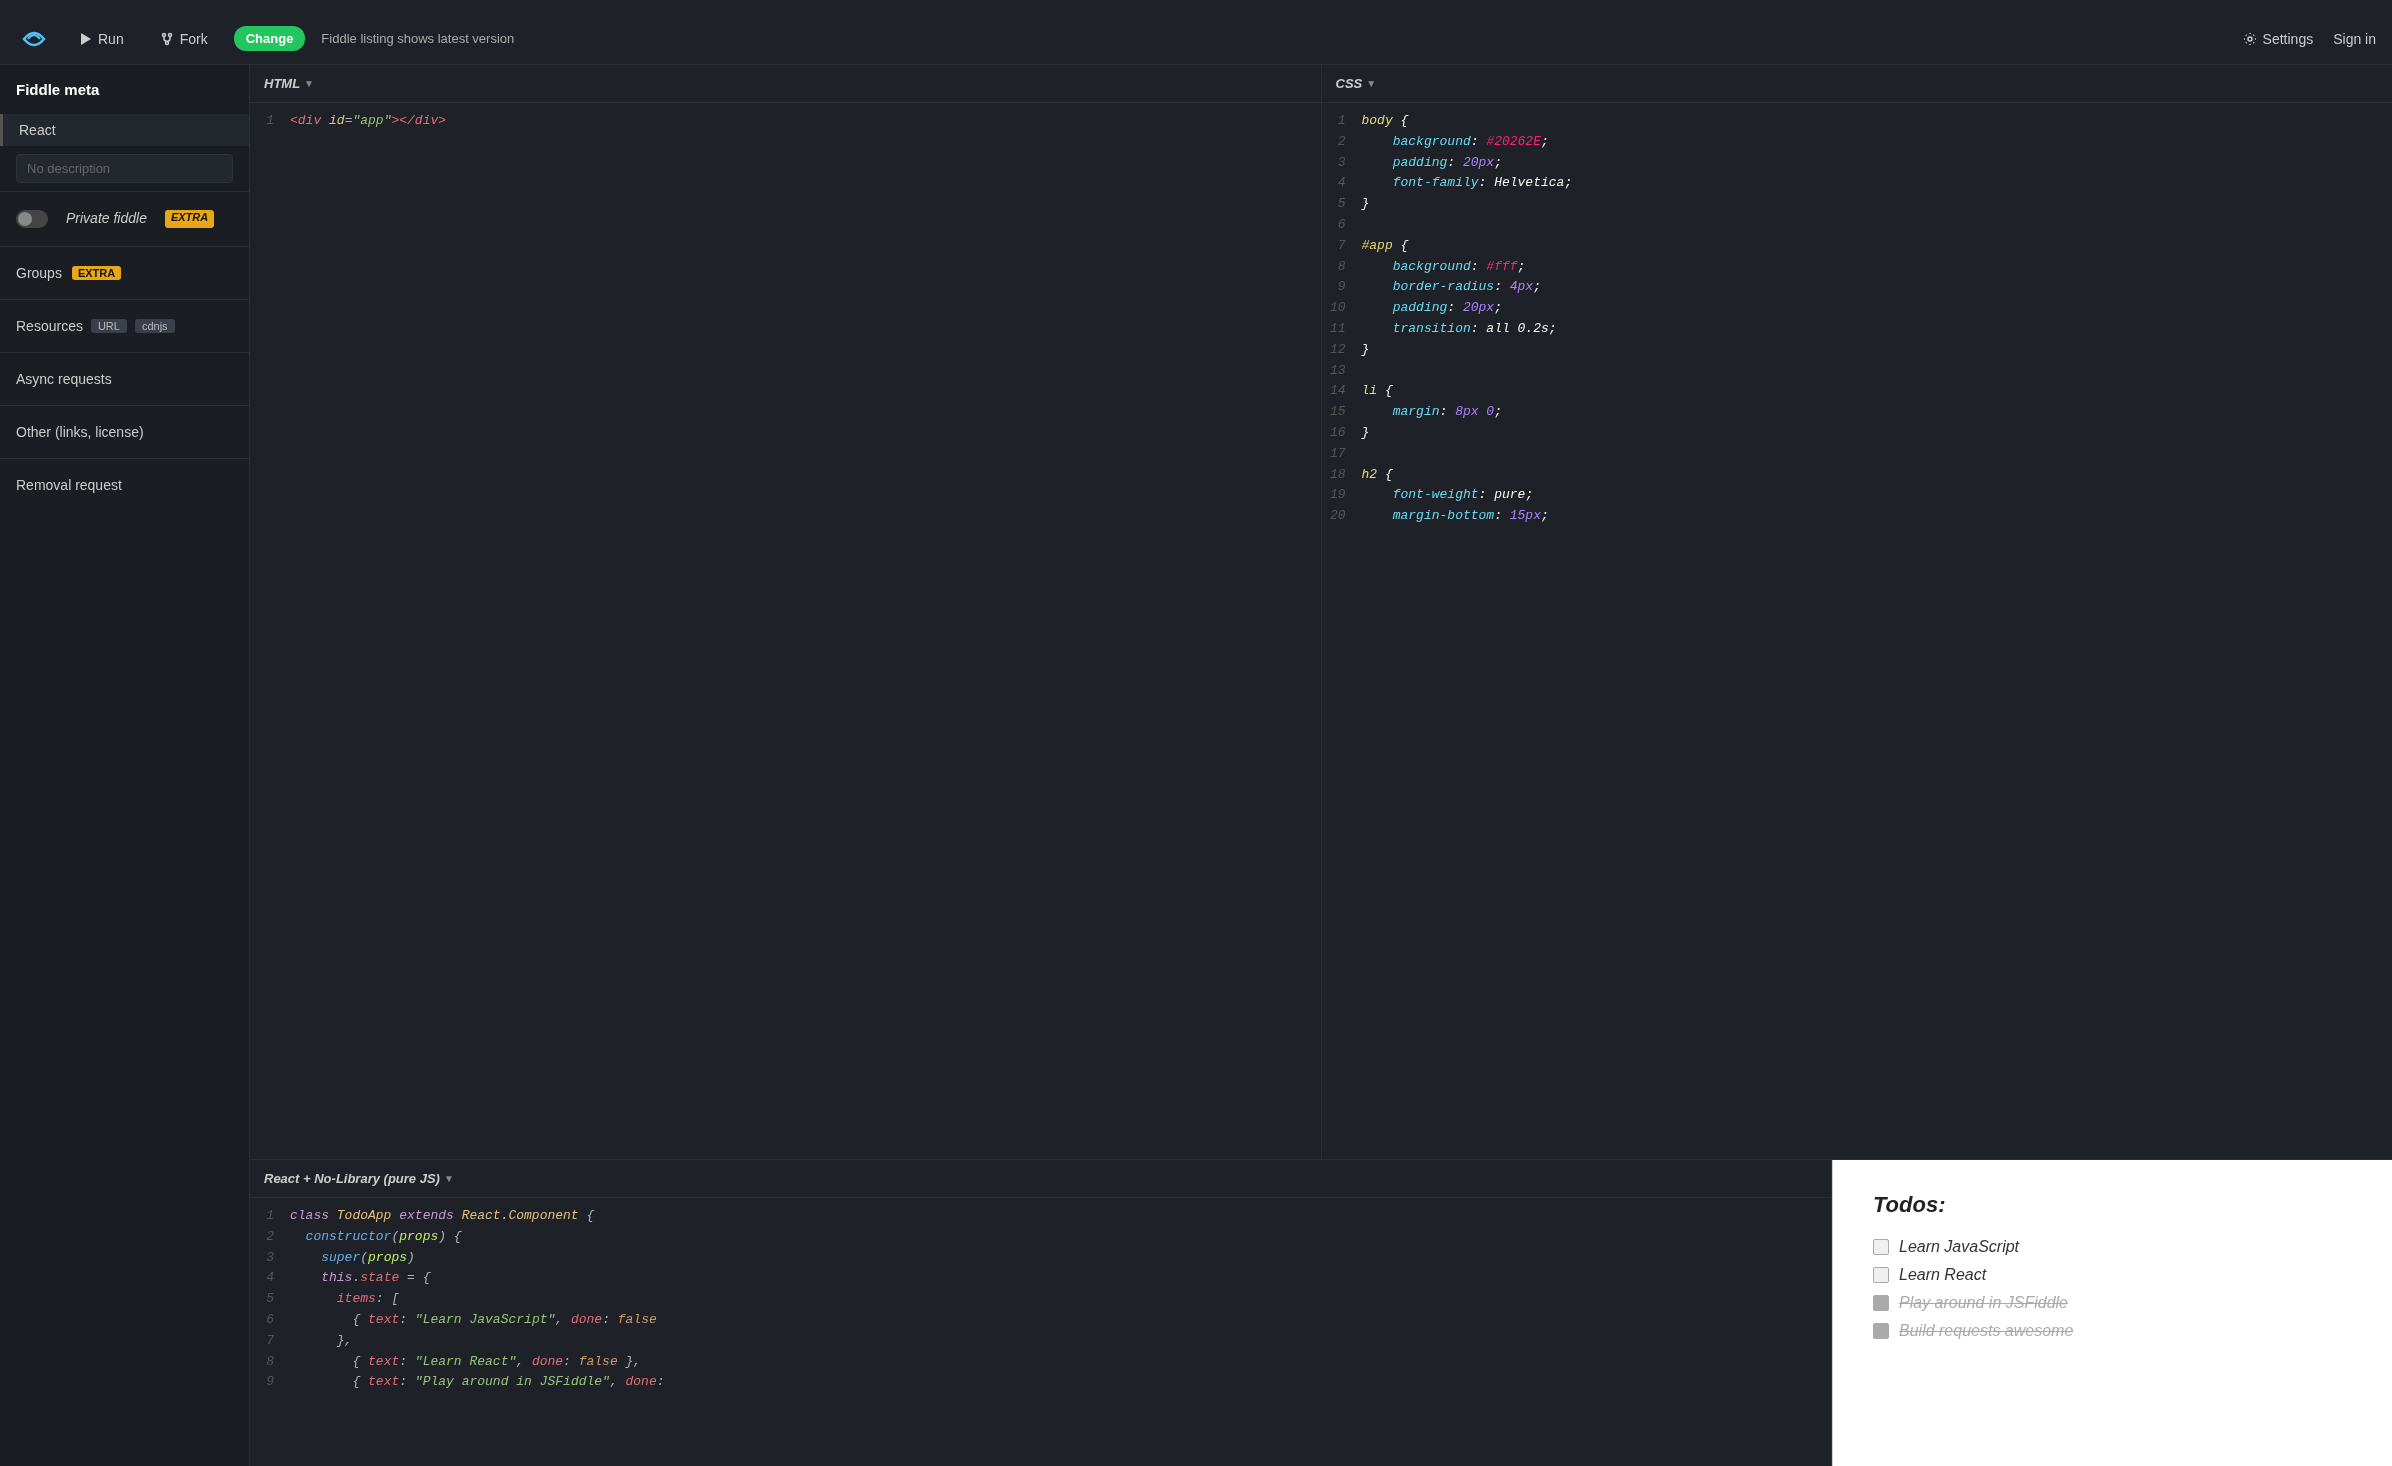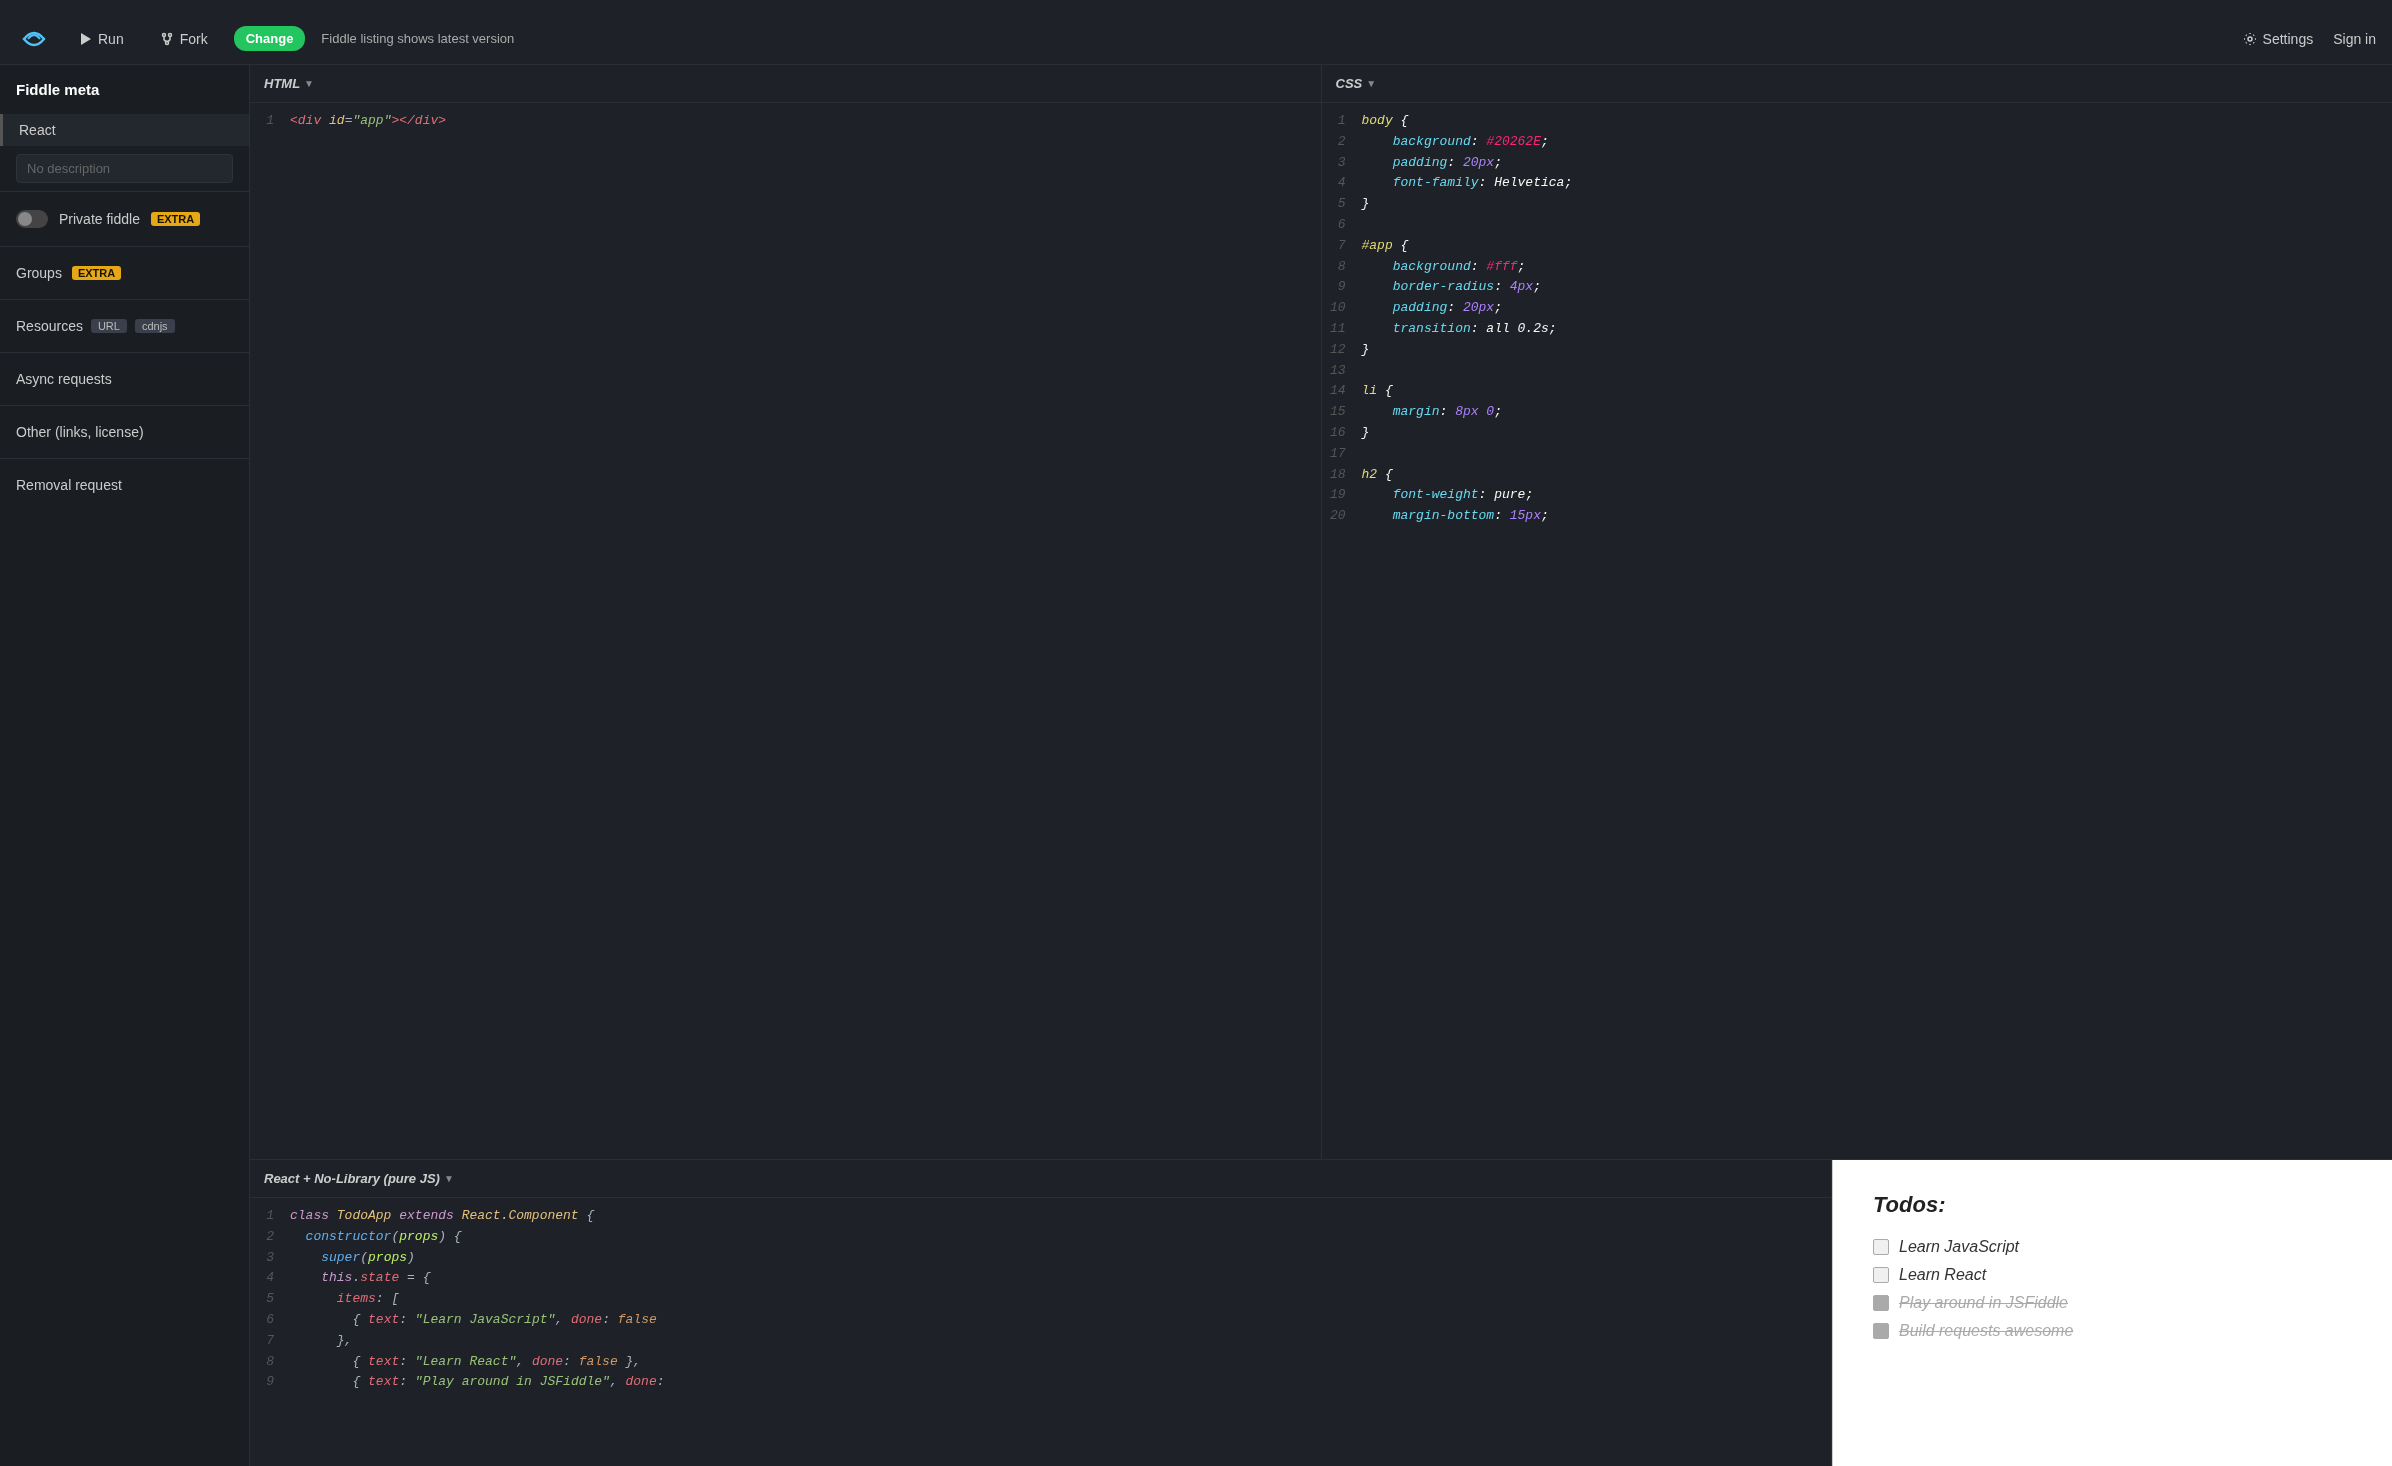--- a/index.html
+++ b/index.html
@@ -113,25 +113,25 @@
       padding: 6px 10px;
       background: #23272e;
       border-radius: 4px;
       font-size: 13px;
       color: #666;
       border: 1px solid #2e3239;
     }
     .sidebar-divider { height: 1px; background: #2a2e35; margin: 8px 0; }
     .private-row {
       display: flex;
-      align-items: center;
-      gap: 11px;
+      gap: 18px;
       padding: 10px 16px;
       font-size: 14px;
       color: #ccc;
+      font-style: italic;
     }
     .toggle-off {
       width: 32px;
       height: 18px;
       background: #444;
       border-radius: 9px;
       position: relative;
       flex-shrink: 0;
     }
     .toggle-off::after {

